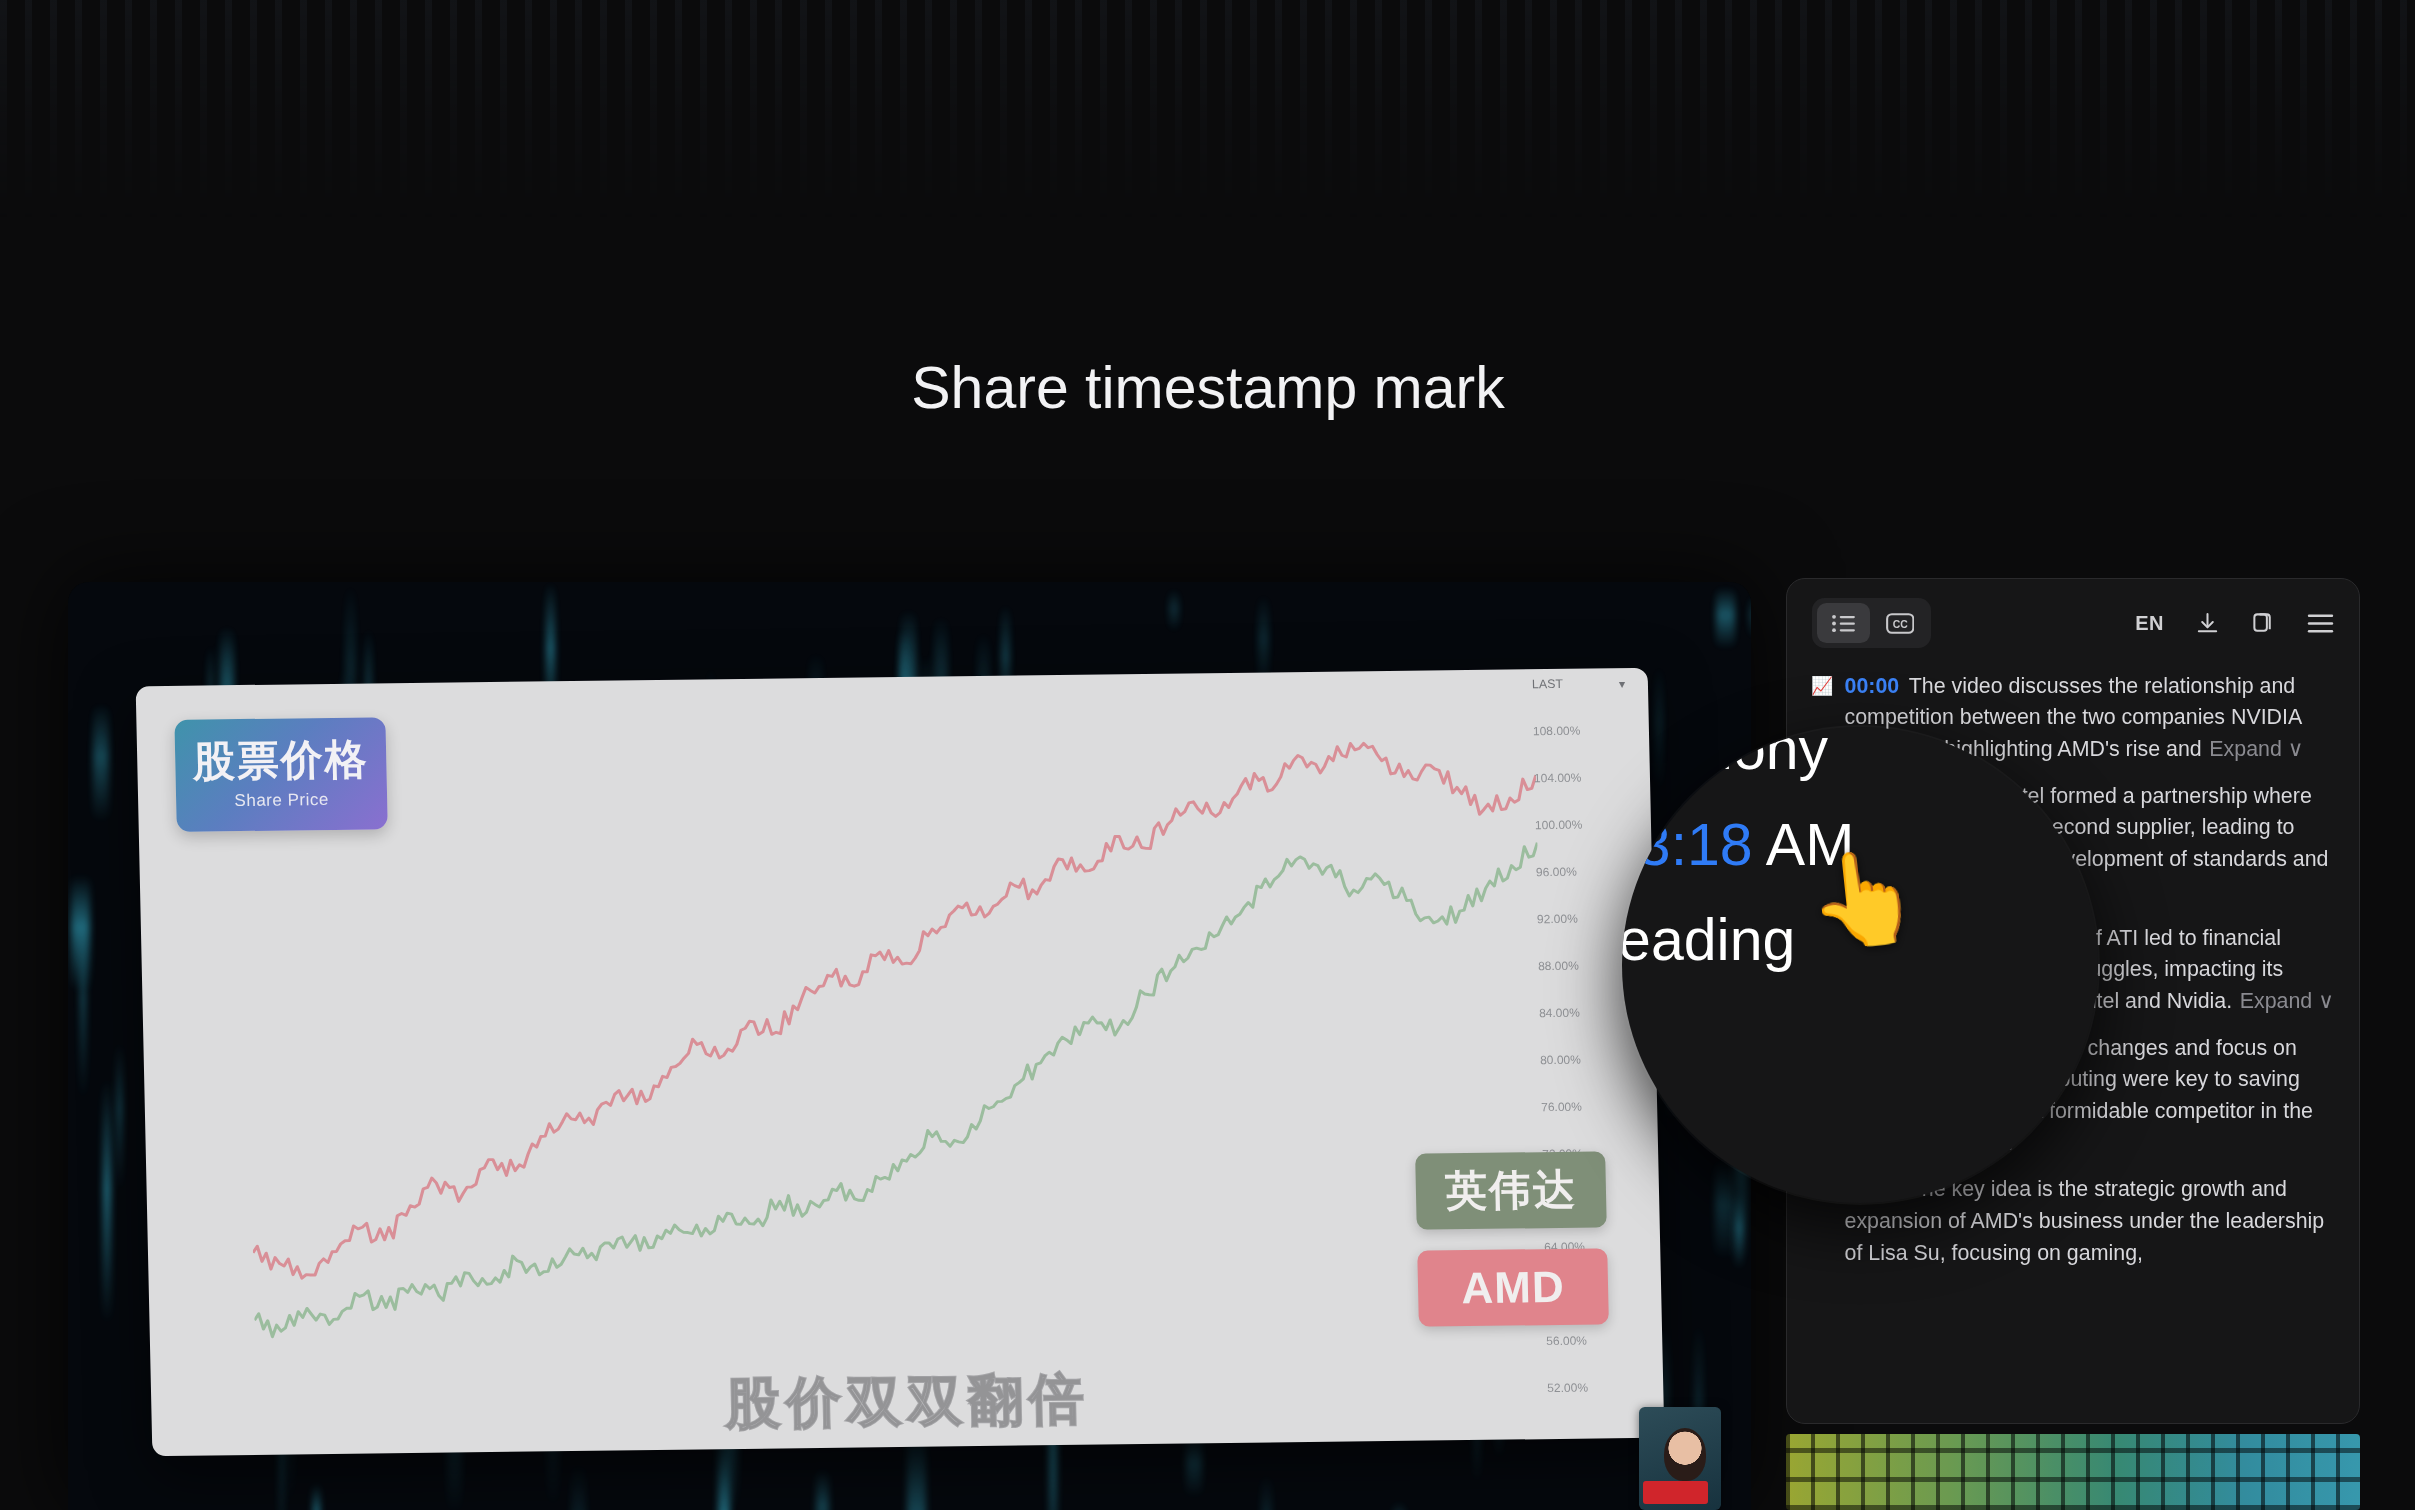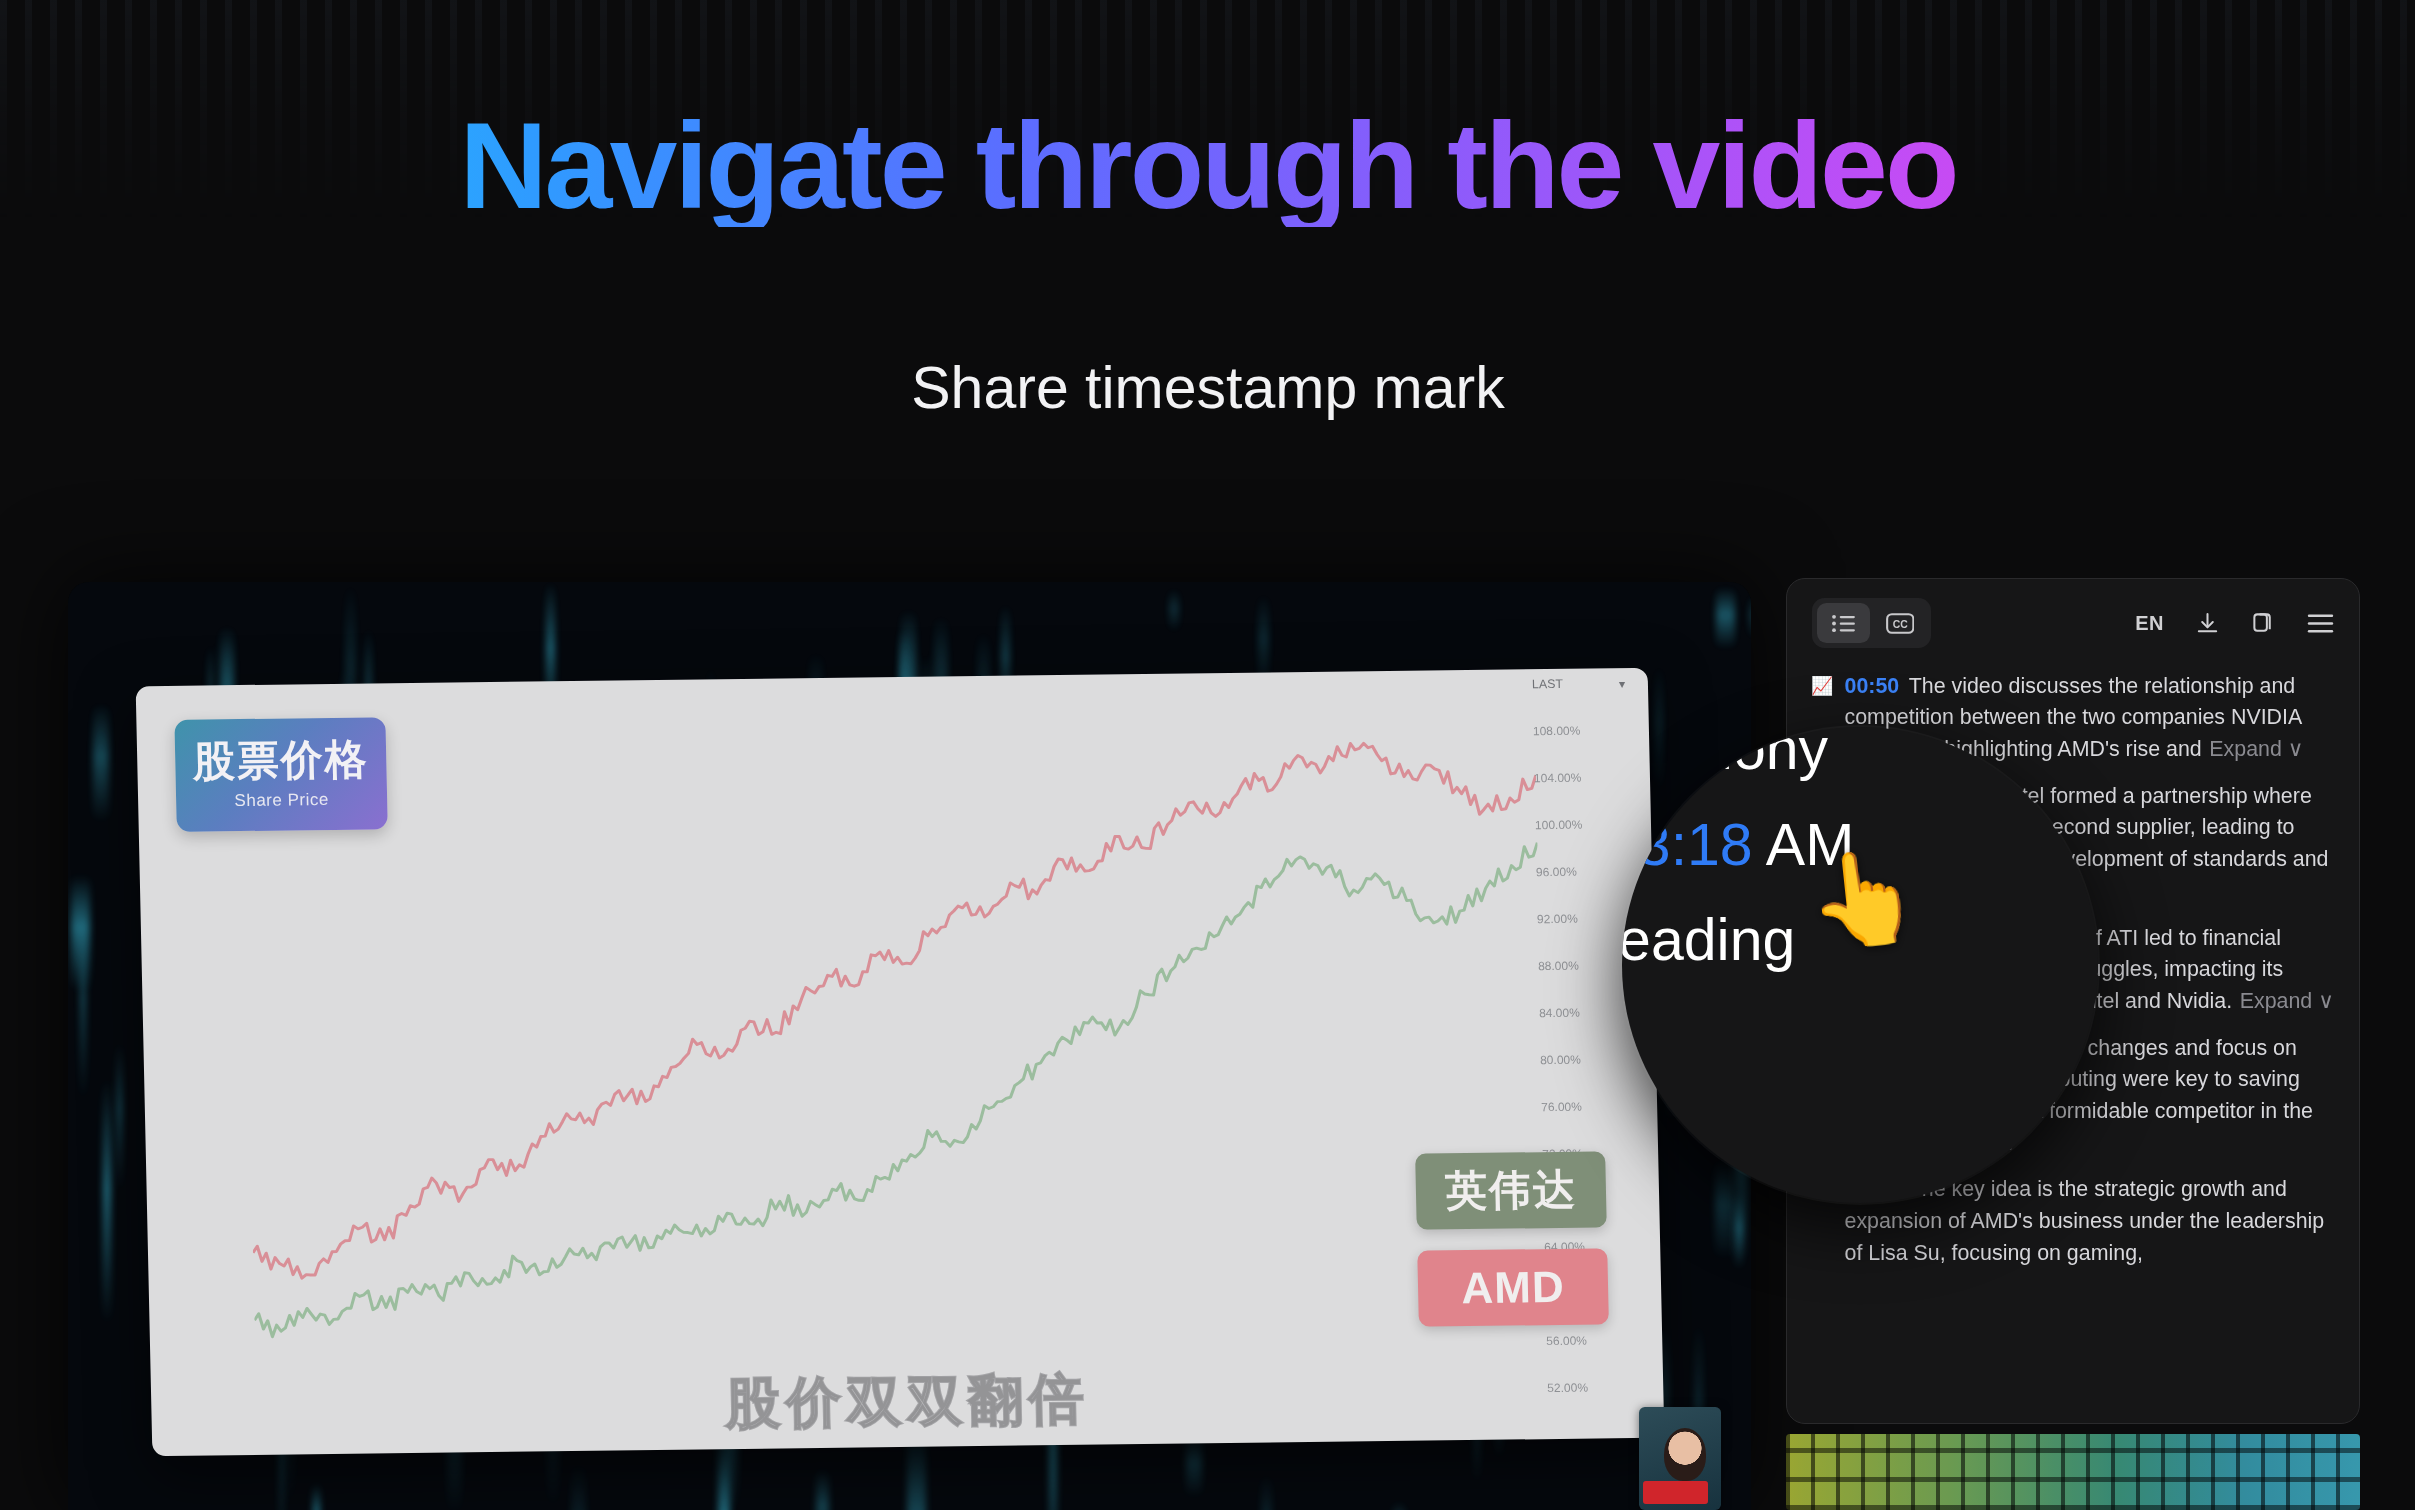--- a/index.html
+++ b/index.html
@@ -195,21 +195,20 @@
     transform:rotate(-6deg);
   }
 </style>
 </head>
 <body>
 
 <div id="stage">
 
   <div class="top-texture"></div>
 
-  <div class="headline">Navigate through the video</div>
   <div class="subhead">Share timestamp mark</div>
 
   <div class="laptop">
     <div class="video-bg">
       <div class="rain" id="rain">
           <i style="left: 49.04%; top: 56.08%; height: 67px; opacity: 0.31; width: 11.4px;"></i>
           <i style="left: 50.64%; top: 7.86%; height: 256px; opacity: 0.53; width: 11.4px;"></i>
           <i style="left: 28.44%; top: 78.13%; height: 201px; opacity: 0.2; width: 12.4px;"></i>
           <i style="left: 23.51%; top: 67.2%; height: 77px; opacity: 0.51; width: 12.4px;"></i>
           <i style="left: 17.62%; top: 5.01%; height: 270px; opacity: 0.78; width: 7.6px;"></i>
@@ -439,21 +438,21 @@
               <path d="M2 11h24"></path>
               <path d="M2 19h24"></path>
           </svg>
         </span>
       </div>
     </div>
 
     <div class="tlist" id="tlist">
         <div class="titem">
           <div class="bullet">📈</div>
-          <div class="body"><span class="ts">00:50</span><span>The video discusses the relationship and competition between the two companies NVIDIA and AMD, highlighting AMD's rise and</span><span class="expand">Expand ∨</span></div>
+          <div class="body"><span class="ts">00:00</span><span>The video discusses the relationship and competition between the two companies NVIDIA and AMD, highlighting AMD's rise and</span><span class="expand">Expand ∨</span></div>
         </div>
         <div class="titem">
           <div class="bullet">🤝</div>
           <div class="body"><span class="ts">03:18</span><span>AMD and Intel formed a partnership where AMD became Intel's second supplier, leading to collaborations in the development of standards and market growth</span><span class="expand">Expand ∨</span></div>
         </div>
         <div class="titem">
           <div class="bullet">💸</div>
           <div class="body"><span class="ts">06:44</span><span>AMD's acquisition of ATI led to financial challenges and market struggles, impacting its competitiveness against Intel and Nvidia.</span><span class="expand">Expand ∨</span></div>
         </div>
         <div class="titem">

